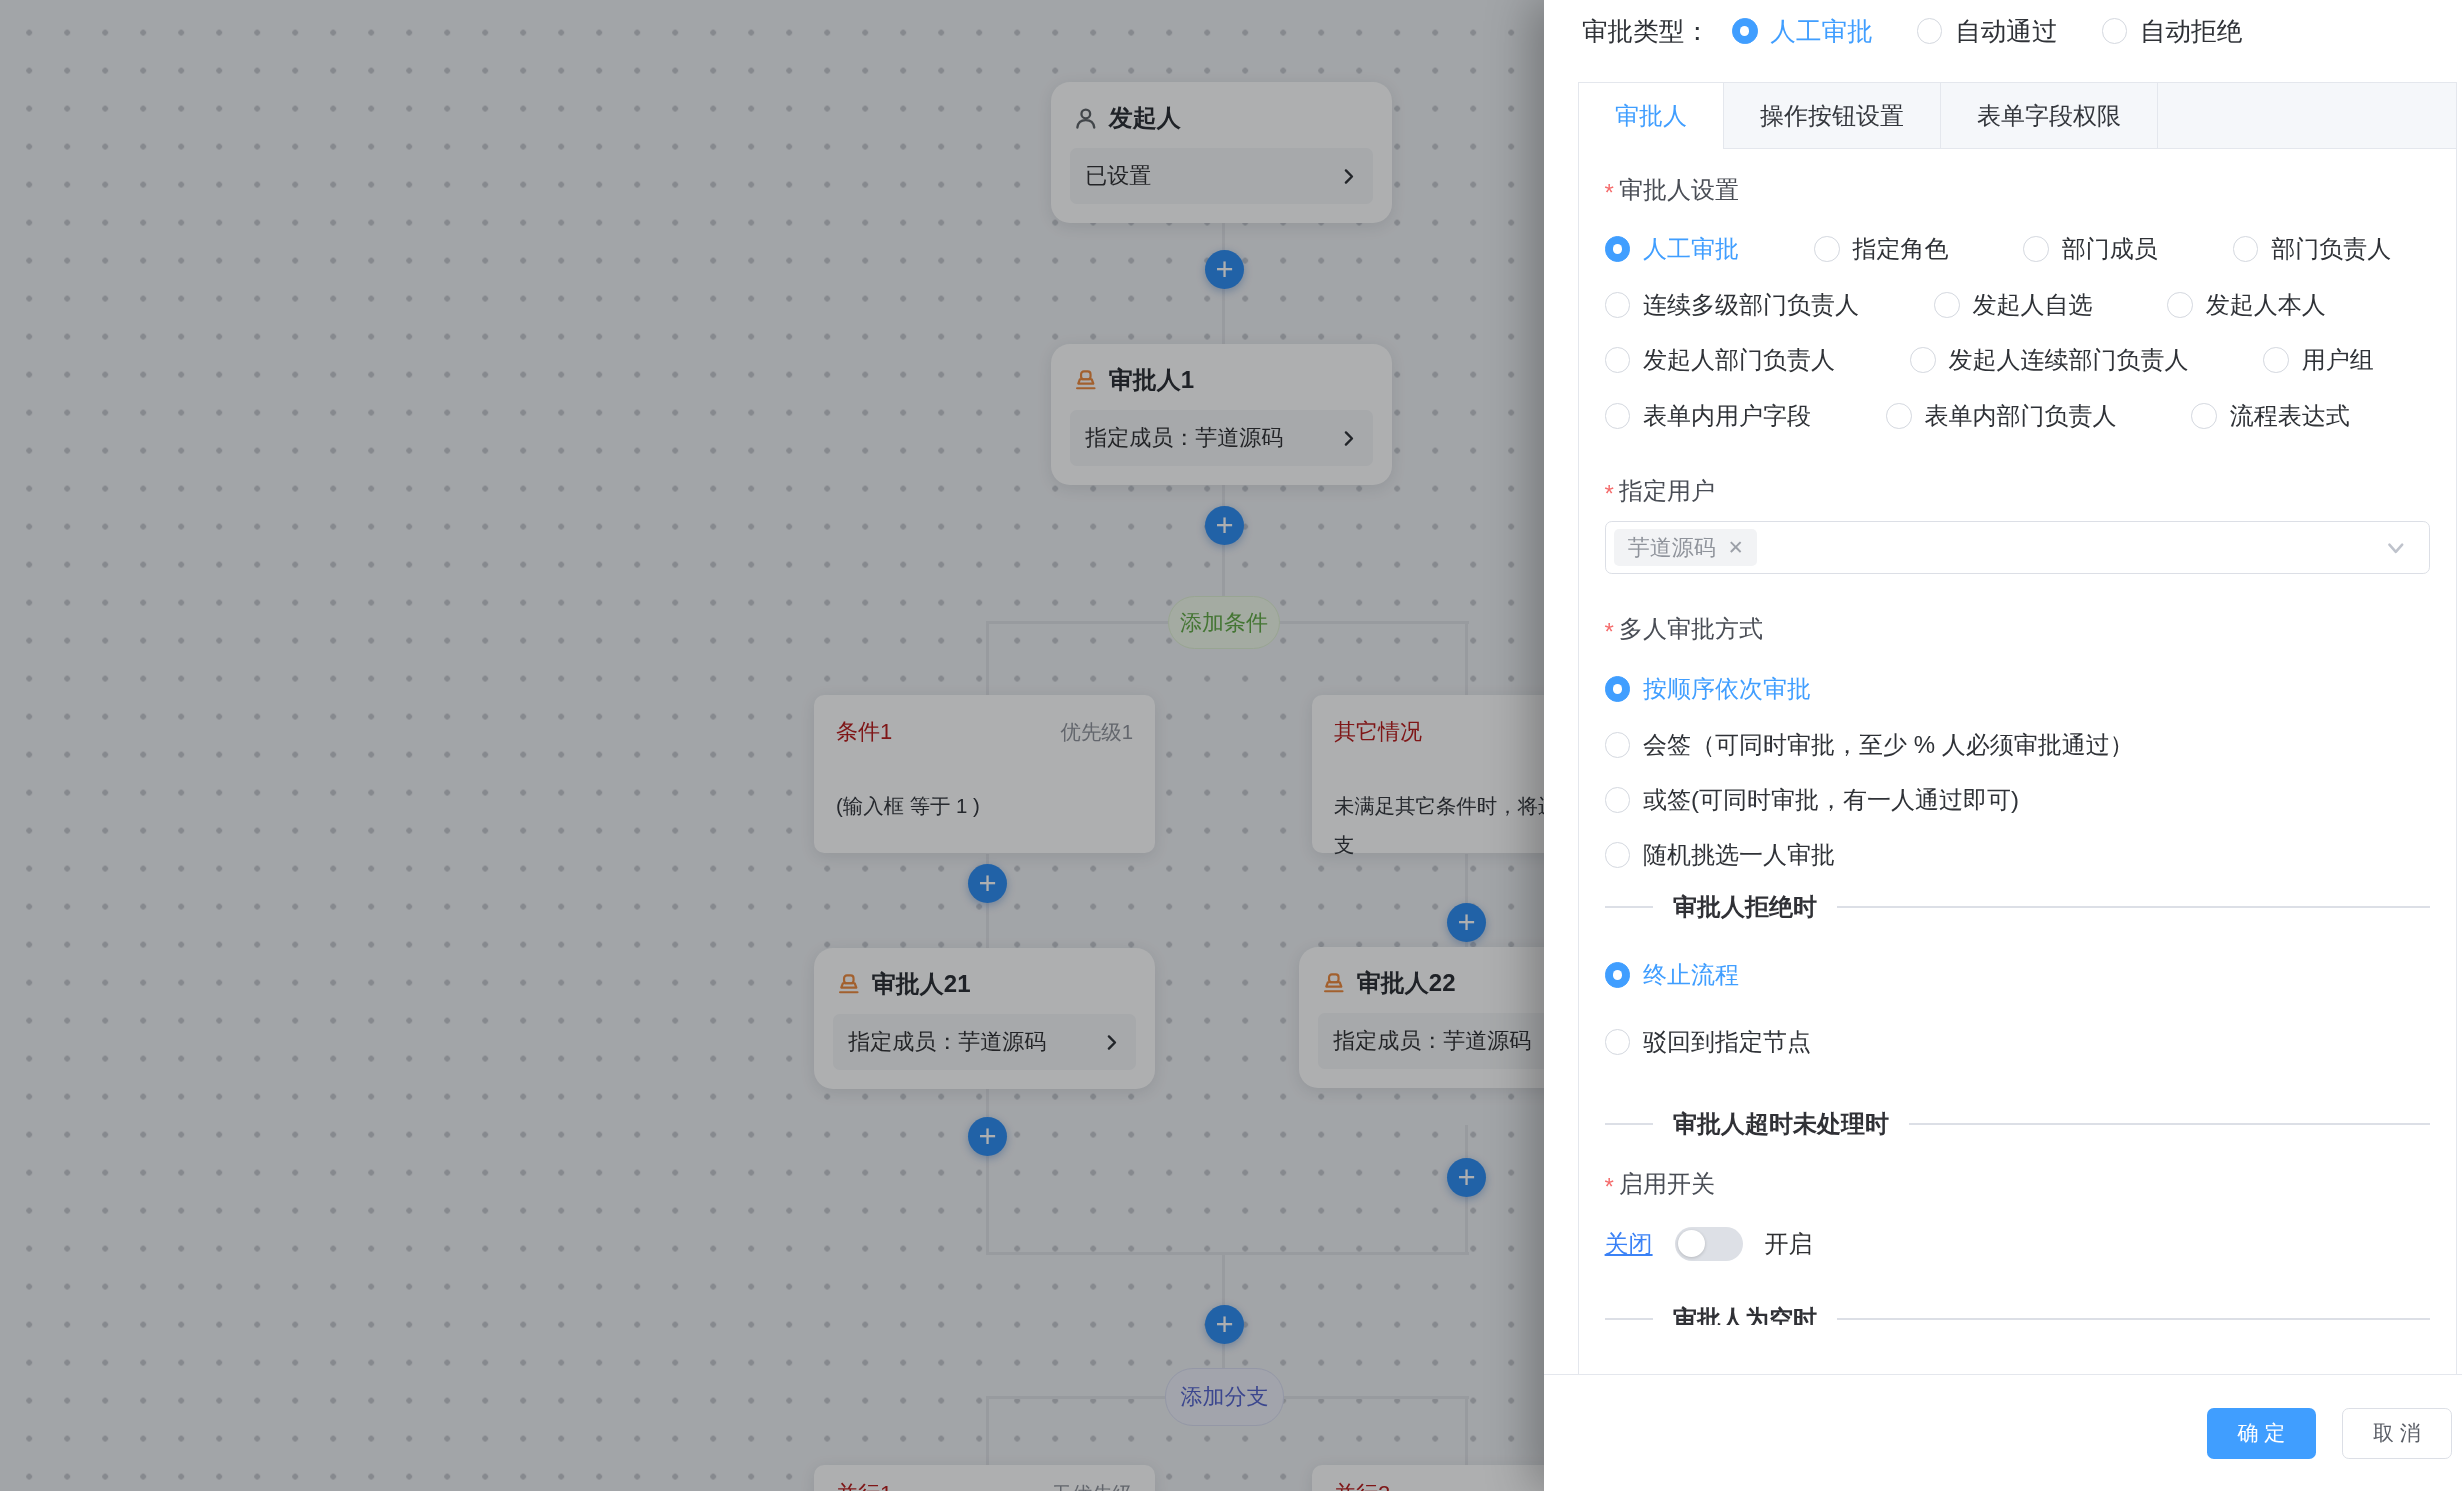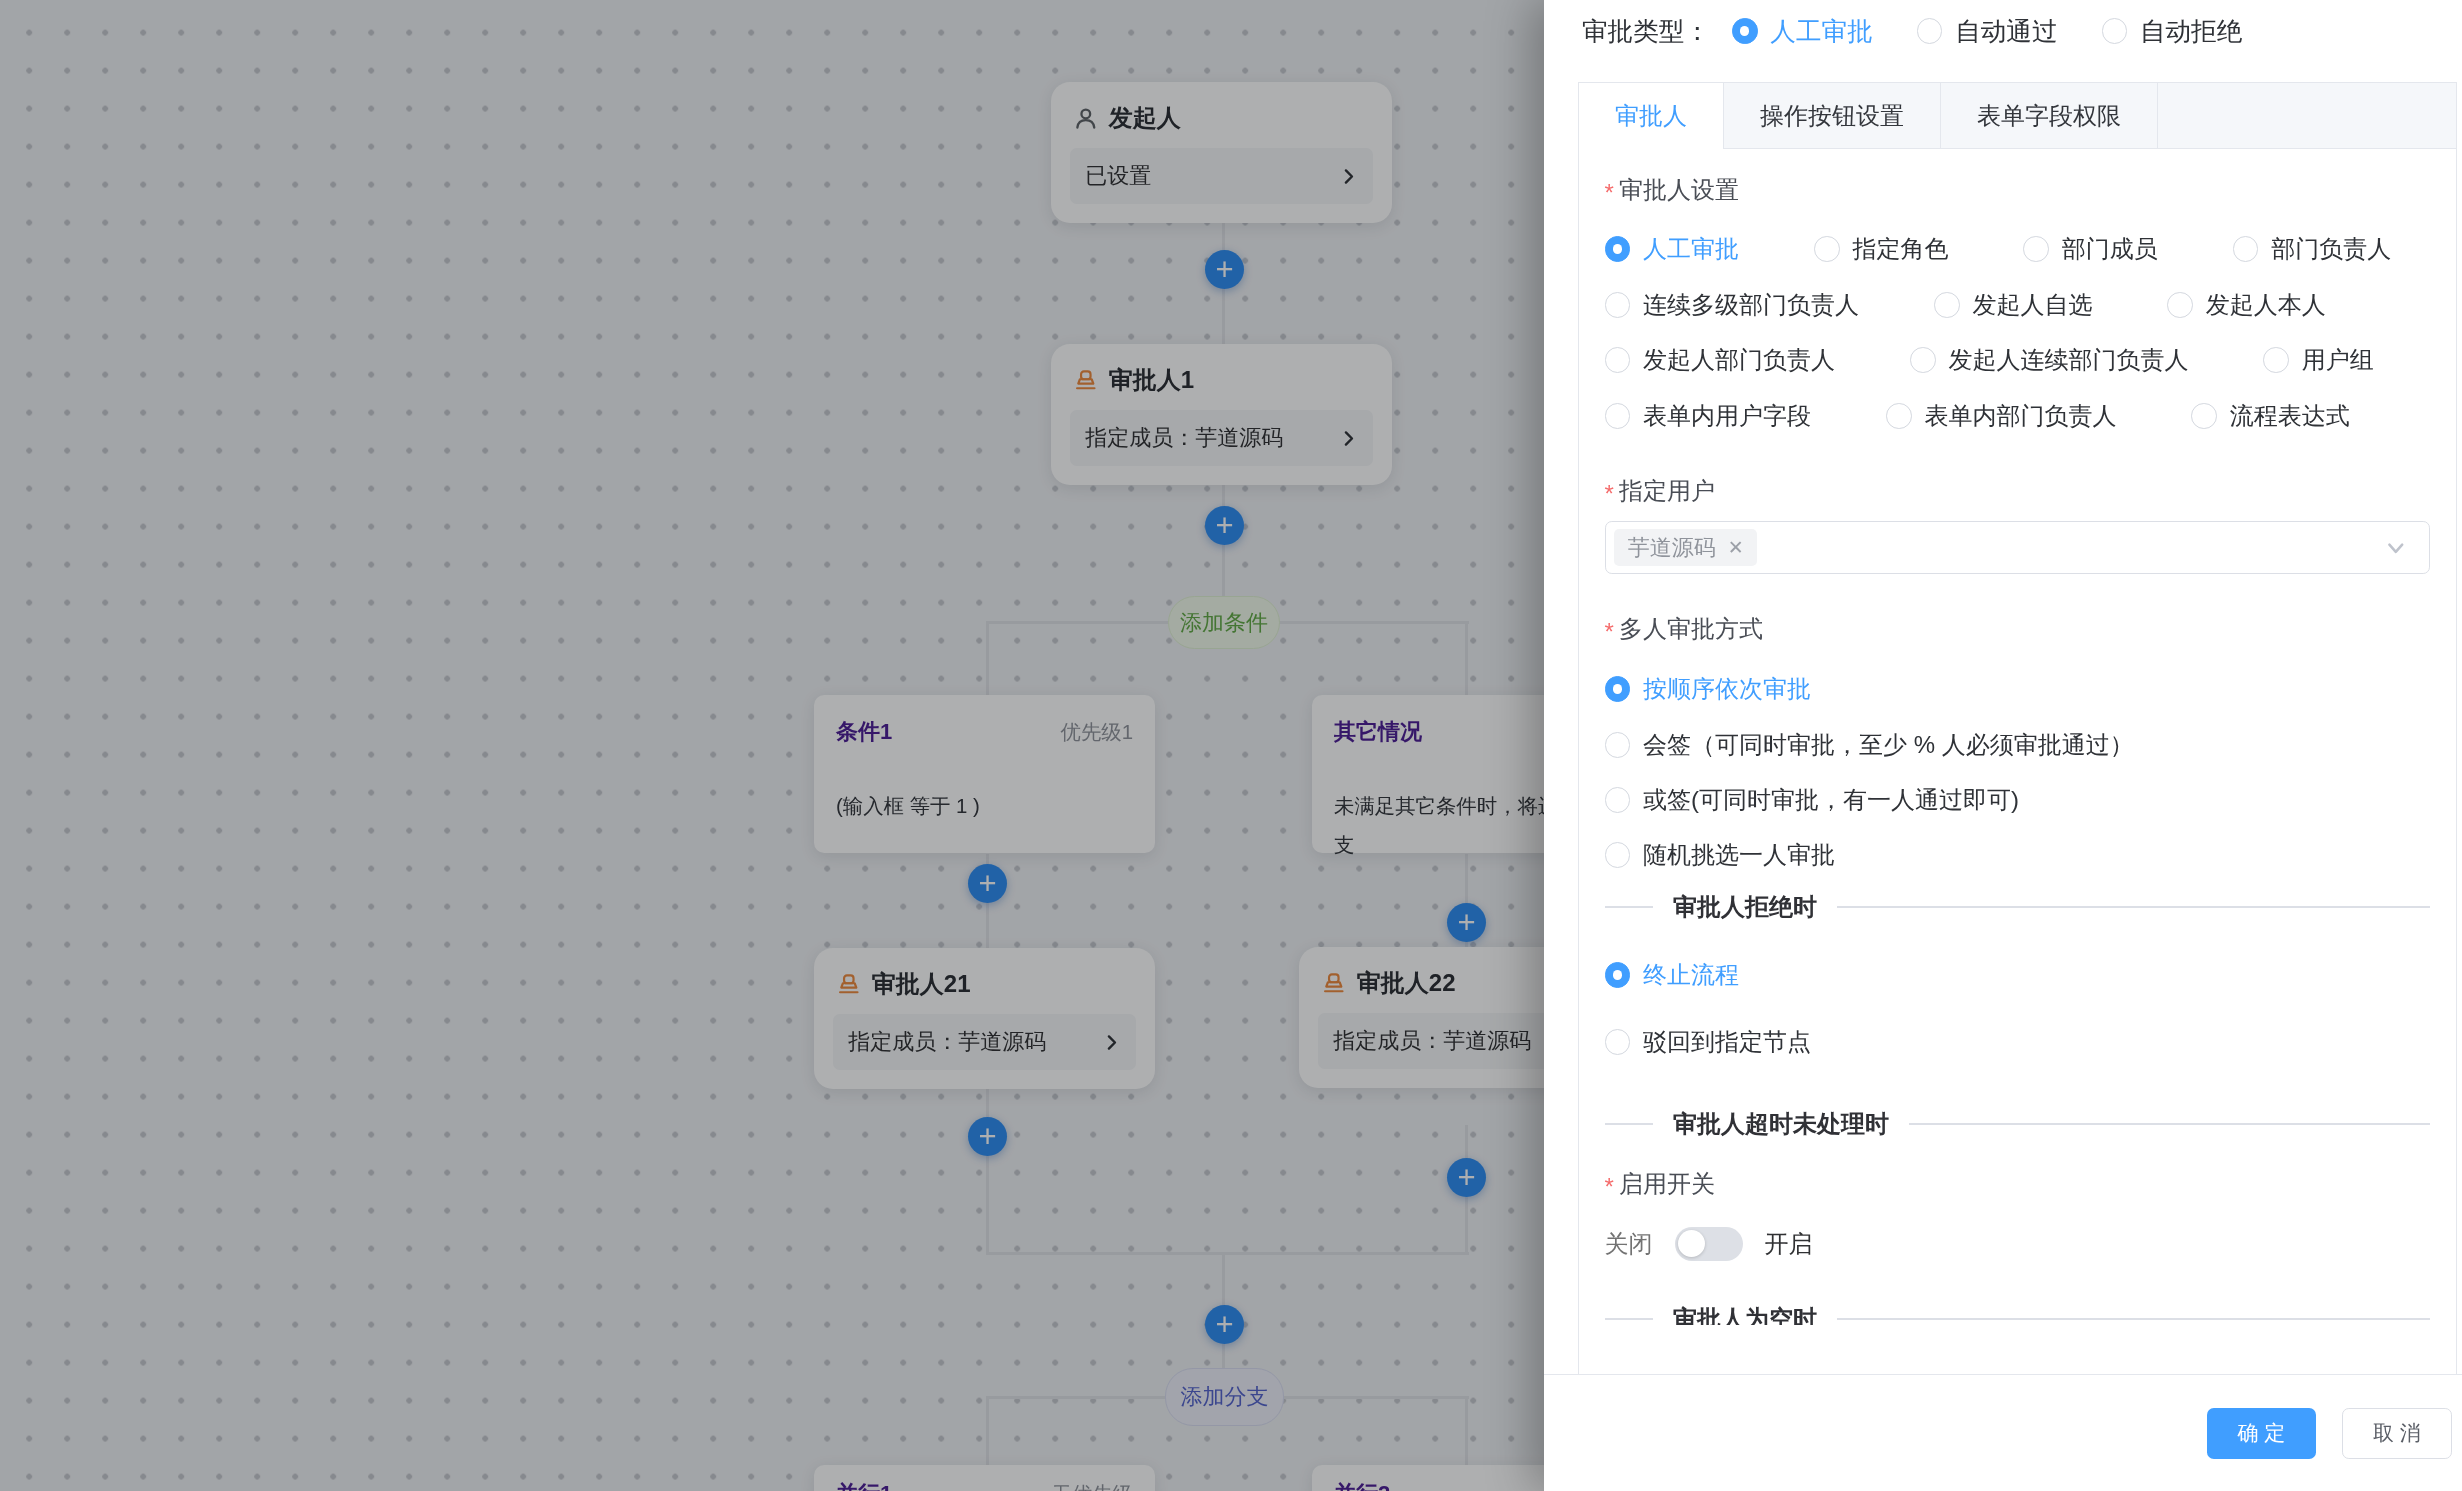--- a/index.html
+++ b/index.html
@@ -16,21 +16,21 @@
   .node { position:absolute; width:341px; background:#ffffff; border-radius:19px;
     box-shadow:0 3.4px 15.3px rgba(30,35,48,0.10); cursor:pointer; }
   .nhead { display:flex; align-items:center; gap:10.2px; padding:20.4px 22px 12px; }
   .ntitle { font-size:24px; font-weight:700; color:#2b2e33; }
   .nrow { margin:1.7px 19px 19px; background:#f5f6f8; border-radius:6.8px; height:56px;
     display:flex; align-items:center; justify-content:space-between; padding:0 15.3px; }
   .nrow span { font-size:22px; color:#303133; }
   .cond { position:absolute; width:341px; height:158px; background:#fff; border-radius:10.2px;
     box-shadow:0 3.4px 15.3px rgba(30,35,48,0.10); padding:22px 22px; cursor:pointer; }
   .chead { display:flex; align-items:center; justify-content:space-between; }
-  .ctitle { font-size:22px; font-weight:700; color:#4c1d95; }
+  .ctitle { font-size:22px; font-weight:400; color:#b91c1c; }
   .cprio { font-size:20.4px; color:#8f939b; }
   .cbody { margin-top:40px; font-size:20.4px; color:#33363c; line-height:1.9; }
   .pcard { position:absolute; width:341px; height:111px; background:#fff; border-radius:10.2px;
     box-shadow:0 3.4px 15.3px rgba(30,35,48,0.10); padding:13.6px 22px; cursor:pointer; }
   .plusbtn { position:absolute; width:39px; height:39px; border-radius:50%; background:#2e8df2;
     color:#fff; display:flex; align-items:center; justify-content:center; font-size:31px;
     font-weight:400; line-height:1; cursor:pointer; box-shadow:0 2.6px 8.5px rgba(20,90,180,.35); }
   .pill { position:absolute; display:flex; align-items:center; justify-content:center;
     font-size:22px; border-radius:28px; cursor:pointer; }
   .pill.green { left:1168px; top:596px; width:112px; height:53px; background:#f0f9ea;
@@ -69,21 +69,21 @@
   .tag { background:#f2f3f5; border-radius:5.1px; height:37px; display:flex; align-items:center;
     gap:12px; padding:0 13.6px; font-size:22px; color:#8f939b; }
   .tag .x { font-size:19px; color:#9ca0a8; cursor:pointer; }
   .selectbox .dd { margin-left:auto; }
   .divider { display:flex; align-items:center; height:34px; }
   .ds { width:48px; height:1.7px; background:#dcdfe6; }
   .dt { margin:0 20.4px; font-size:24px; font-weight:700; color:#303136; white-space:nowrap;text-align:center; }
   .dl { flex:1; height:1.7px; background:#dcdfe6; }
   .swrow { display:flex; align-items:center; gap:22px; height:37px; }
   .swlbl { font-size:24px; color:#303133; }
-  .swlbl.on { color:#737373; }
+  .swlbl.on { color:#3b82f6;text-decoration:underline; }
   .switch { width:68px; height:34px; border-radius:17px; background:#dde0e6; position:relative;
     cursor:pointer; }
   .switch::after { content:""; position:absolute; left:3.4px; top:3.4px; width:27px; height:27px;
     border-radius:50%; background:#fff; box-shadow:0 0.9px 3.4px rgba(0,0,0,.18); }
   .footer { position:absolute; left:0; right:0; bottom:0; height:117px;
     border-top:0.9px solid #e4e7ed; display:flex; align-items:center; justify-content:flex-end;
     gap:25.6px; padding-right:10.2px; background:#fff; }
   .btn { height:51px; padding:0 30px; border-radius:6.8px; font-size:21px; display:flex;
     align-items:center; cursor:pointer; border:1.7px solid transparent; white-space:nowrap; }
   .btn.primary { background:#409eff; color:#fff; }

